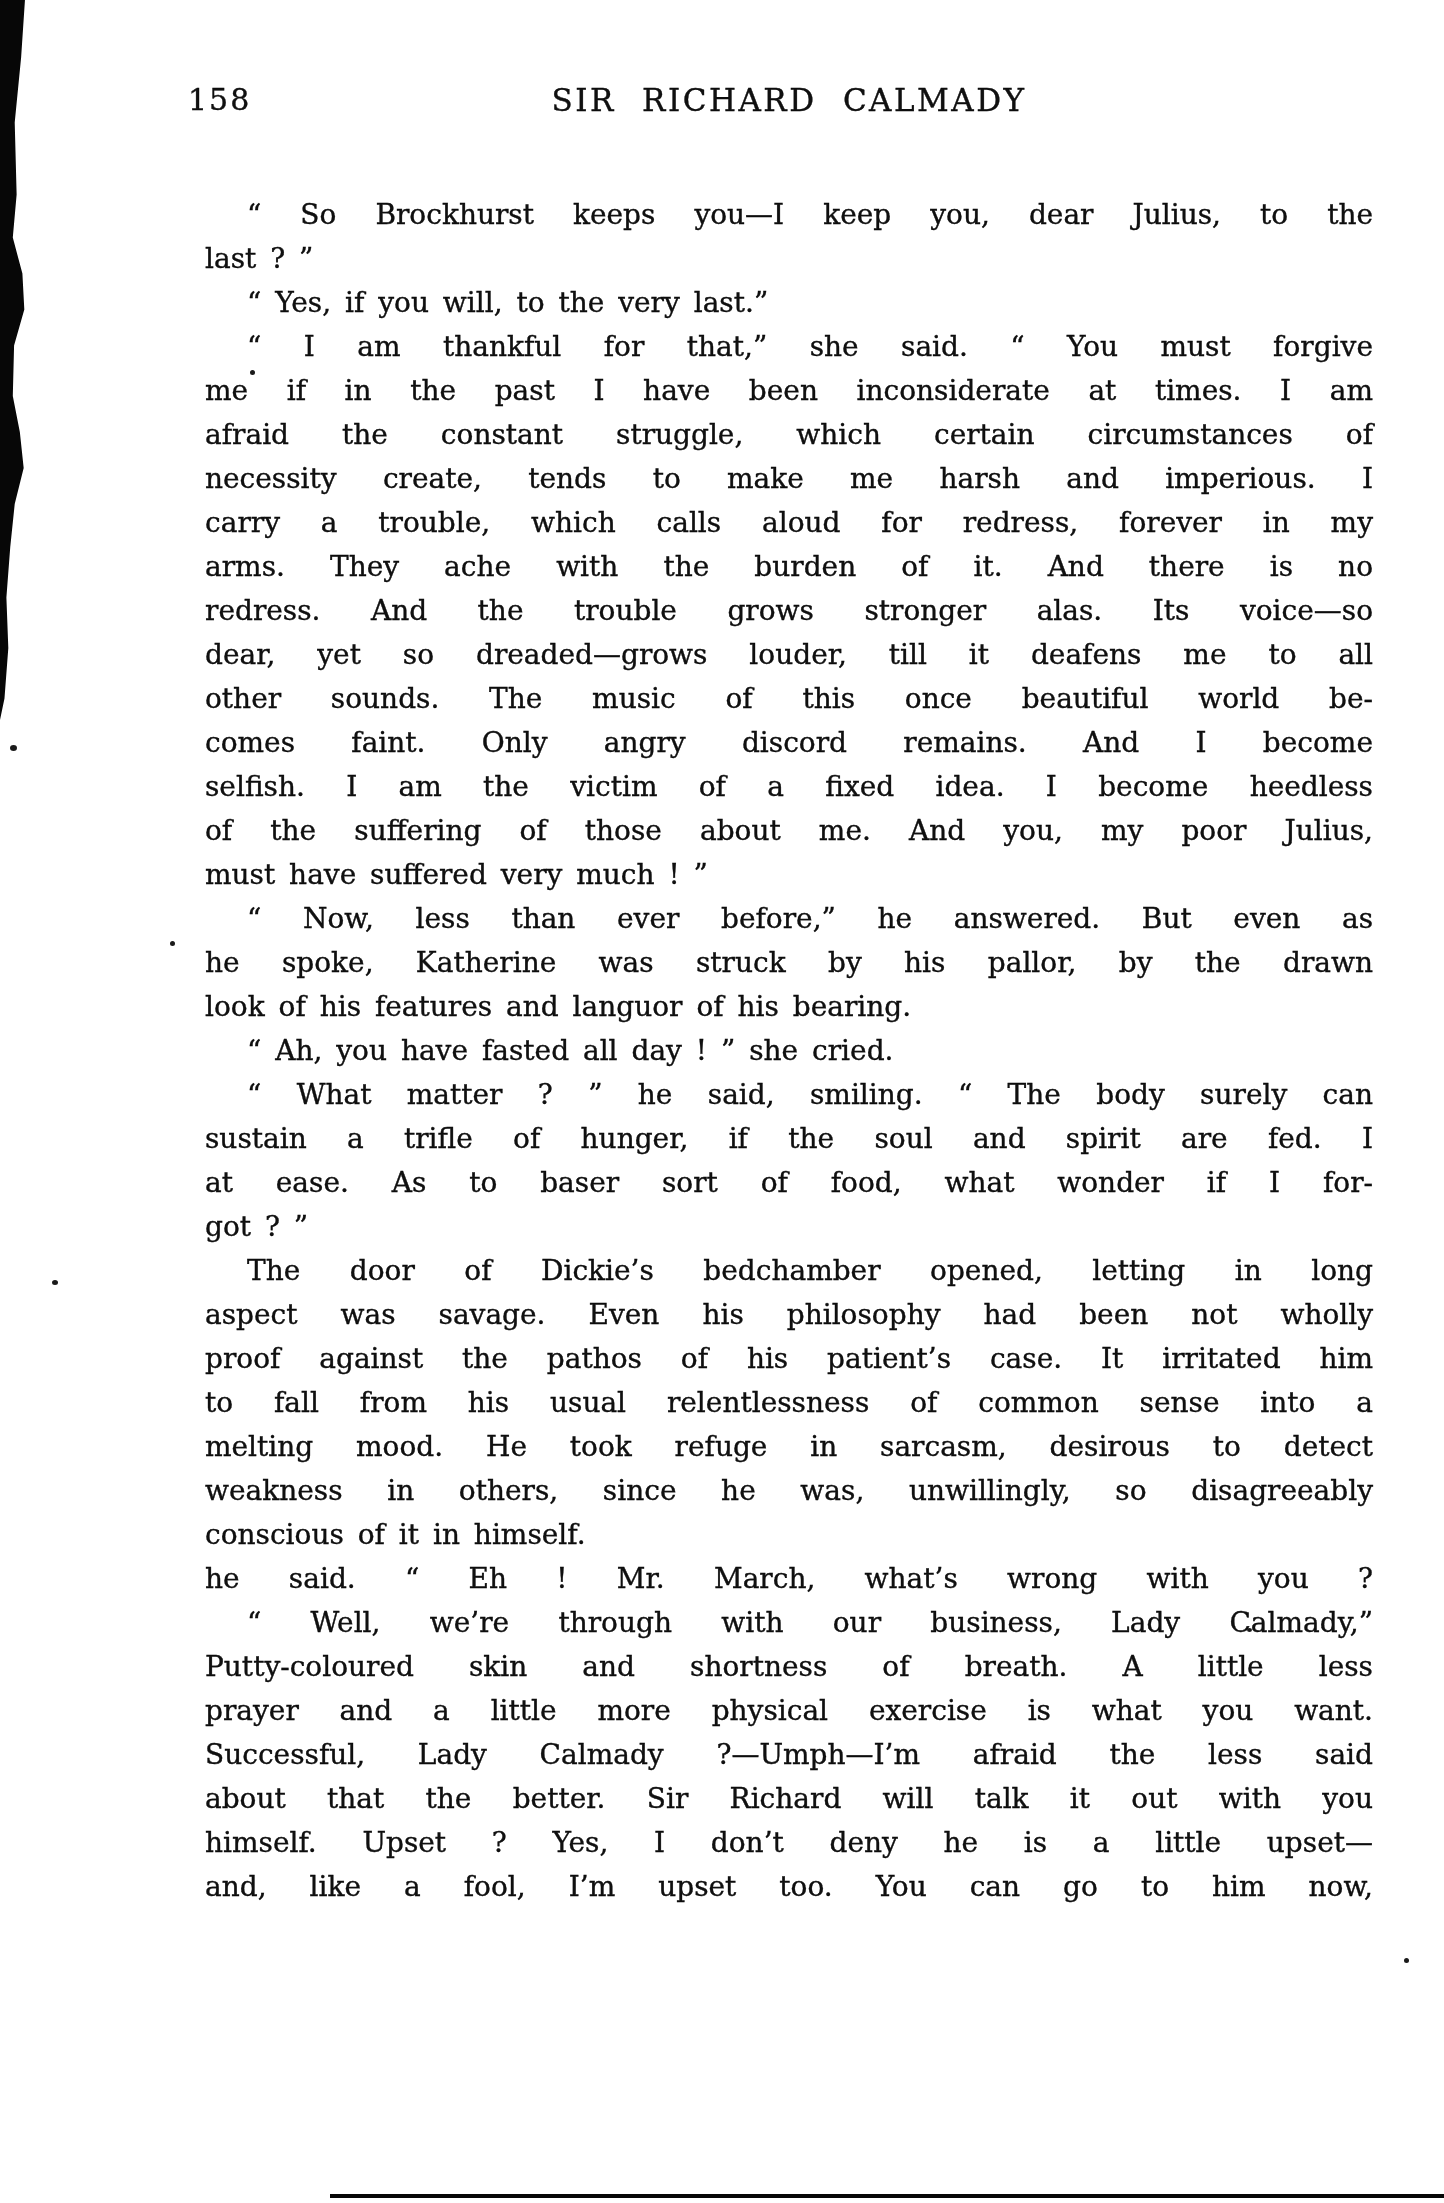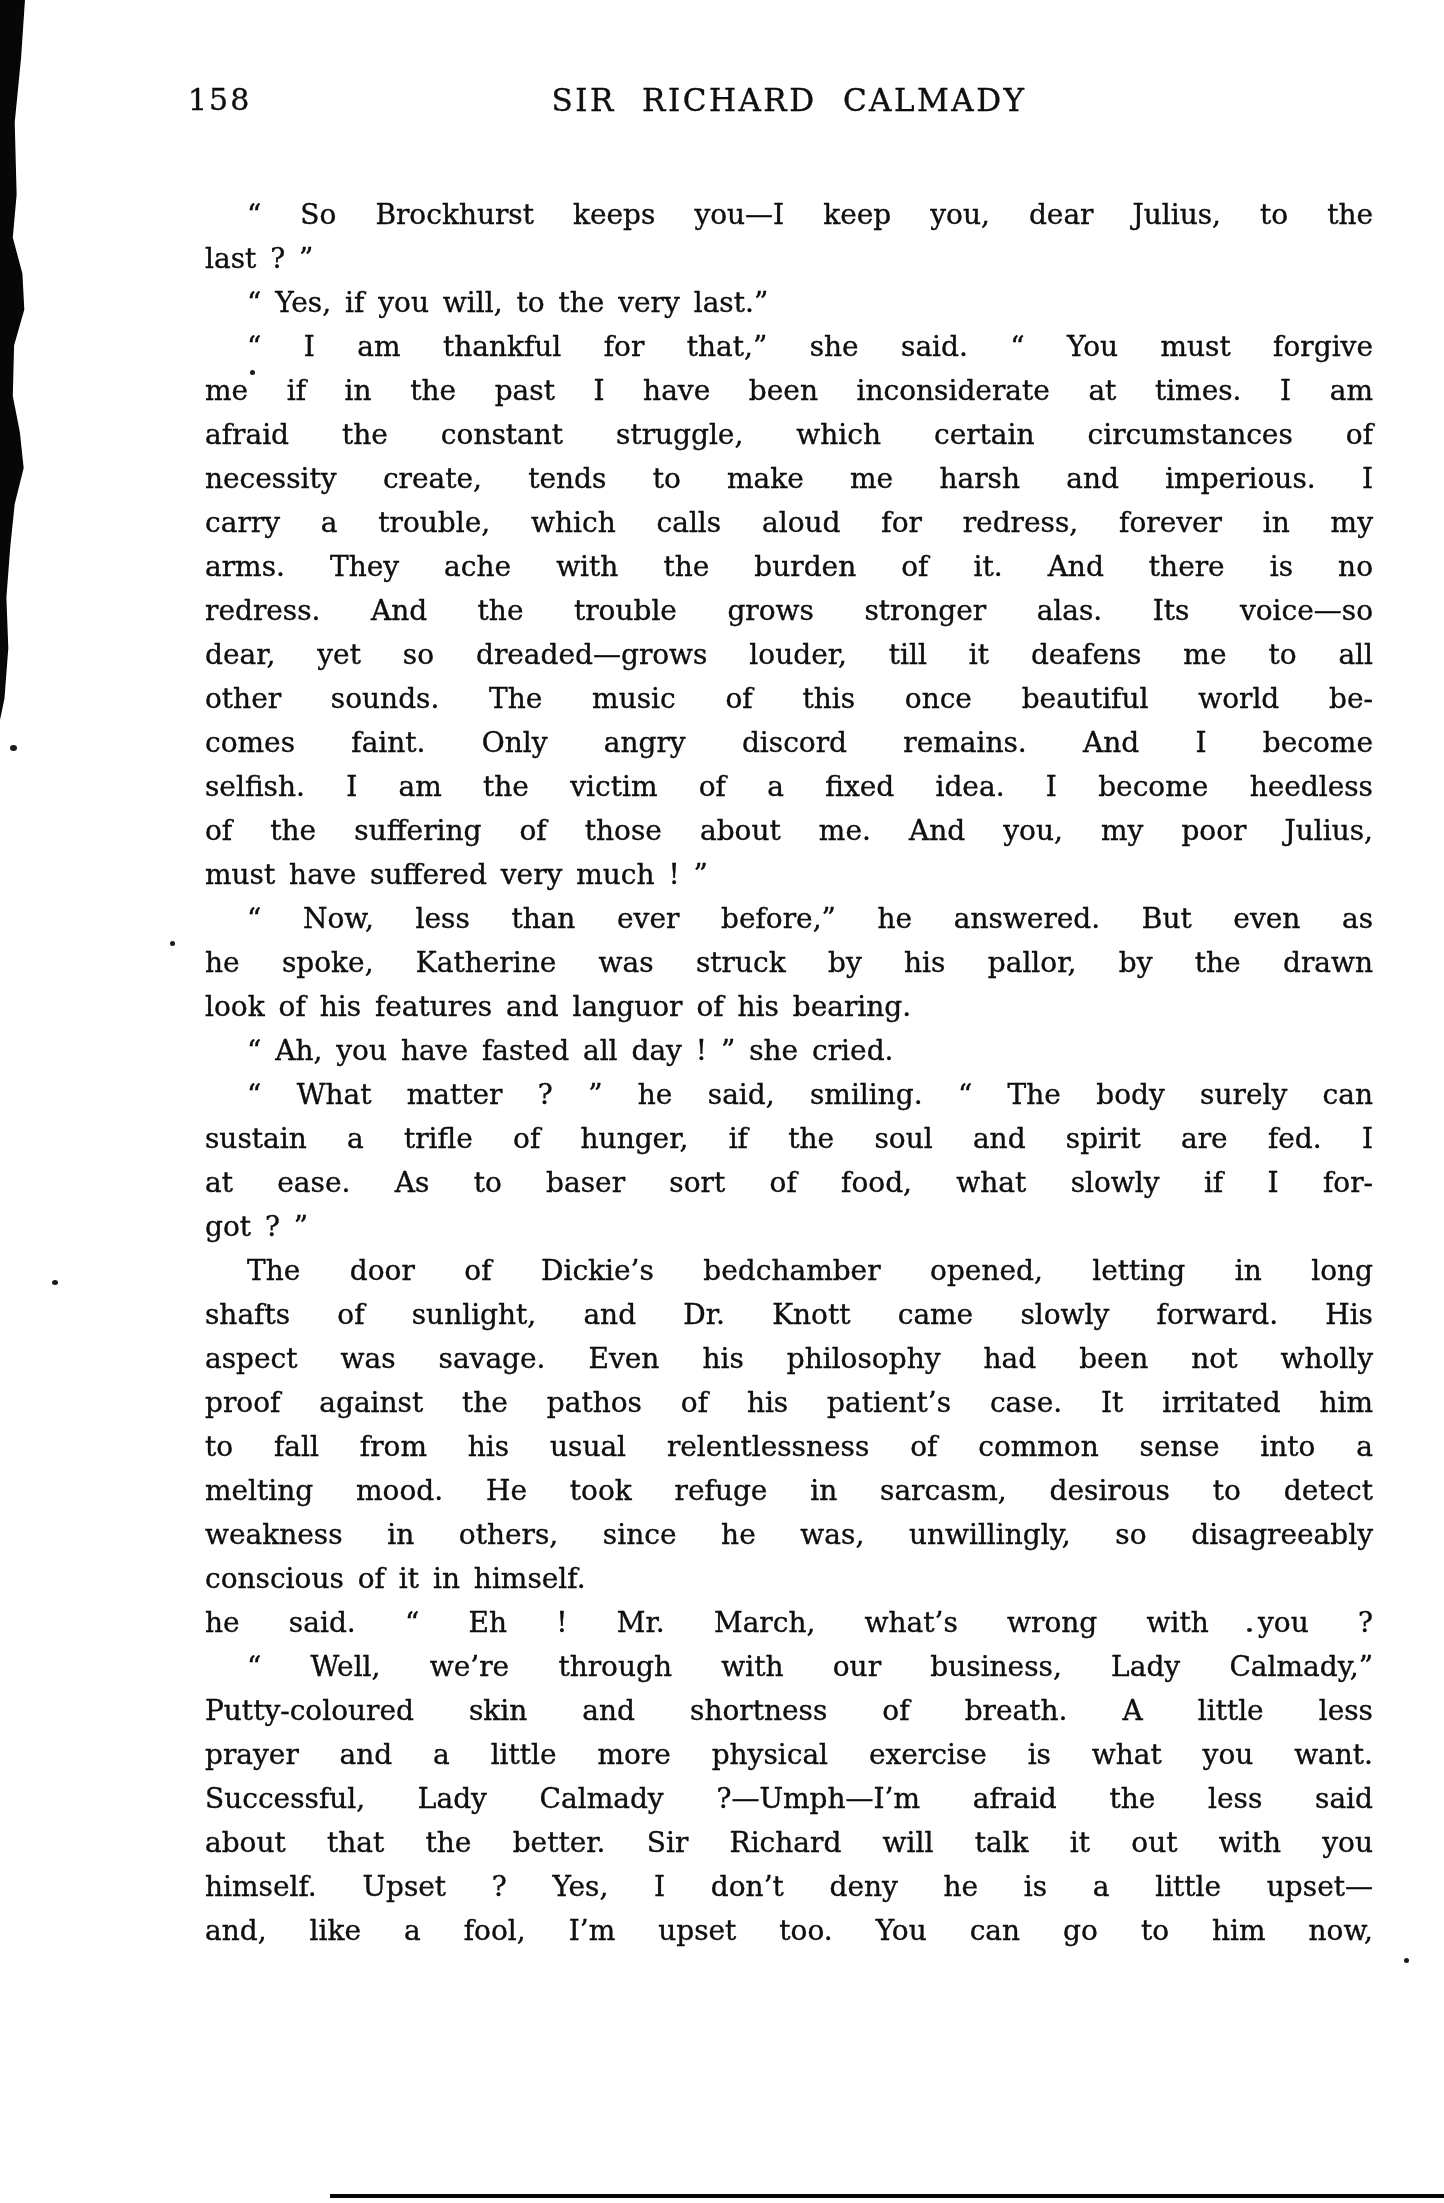--- a/index.html
+++ b/index.html
@@ -104,24 +104,23 @@
       <div class="line j">comes faint.  Only angry discord remains.  And I become</div>
       <div class="line j">selfish.  I am the victim of a fixed idea.  I become heedless</div>
       <div class="line j">of the suffering of those about me.  And you, my poor Julius,</div>
       <div class="line">must have suffered very much ! ”</div>
       <div class="line j ind">“ Now, less than ever before,” he answered.  But even as</div>
       <div class="line j">he spoke, Katherine was struck by his pallor, by the drawn</div>
       <div class="line">look of his features and languor of his bearing.</div>
       <div class="line ind">“ Ah, you have fasted all day ! ” she cried.</div>
       <div class="line j ind">“ What matter ? ” he said, smiling.  “ The body surely can</div>
       <div class="line j">sustain a trifle of hunger, if the soul and spirit are fed.  I</div>
-      <div class="line j">at ease.  As to baser sort of food, what slowly if I for-</div>
+      <div class="line j">at ease.  As to baser sort of food, what wonder if I for-</div>
       <div class="line">got ? ”</div>
       <div class="line j ind">The door of Dickie’s bedchamber opened, letting in long</div>
-      <div class="line j">shafts of sunlight, and Dr. Knott came slowly forward.  His</div>
       <div class="line j">aspect was savage.  Even his philosophy had been not wholly</div>
       <div class="line j">proof against the pathos of his patient’s case.  It irritated him</div>
       <div class="line j">to fall from his usual relentlessness of common sense into a</div>
       <div class="line j">melting mood.  He took refuge in sarcasm, desirous to detect</div>
       <div class="line j">weakness in others, since he was, unwillingly, so disagreeably</div>
       <div class="line">conscious of it in himself.</div>
       <div class="line j">he said.  “ Eh !  Mr. March, what’s wrong with you ?</div>
       <div class="line j ind">“ Well, we’re through with our business, Lady Calmady,”</div>
       <div class="line j">Putty-coloured skin and shortness of breath.  A little less</div>
       <div class="line j">prayer and a little more physical exercise is what you want.</div>

